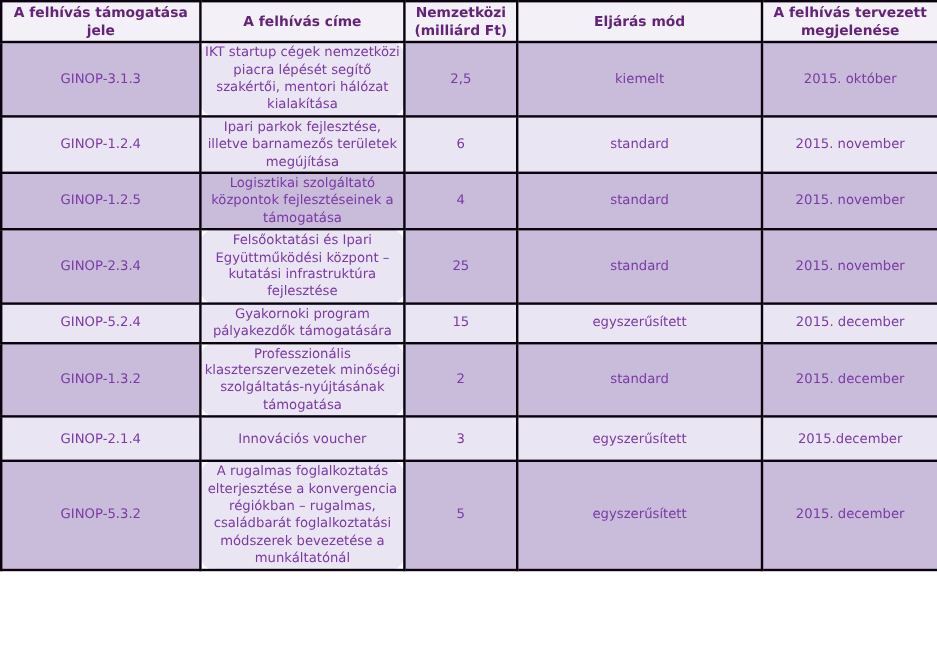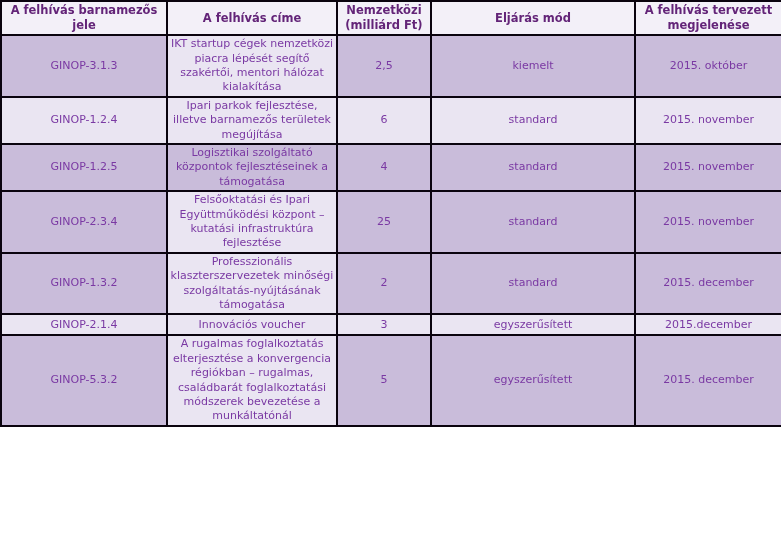--- a/index.html
+++ b/index.html
@@ -37,36 +37,36 @@
     color: var(--header-text);
     font-size: 11.5px;
     font-weight: bold;
   }
   .calls td {
     font-size: 11px;
     color: var(--body-text);
   }
   tr.shaded td { background: var(--row-shaded); }
   tr.light  td { background: var(--row-light); margin-left: 29px; }
-  tr.shaded td.title-light { background: var(--row-light); }
+  tr.shaded td.title-light { background: var(--row-light); border-radius: 12px; }
 </style>
 </head>
 <body>
 
 <table class="calls">
   <colgroup>
     <col style="width:166px">
       <col style="width:170px">
       <col style="width:94px">
       <col style="width:204px">
       <col style="width:147px">
   </colgroup>
   <thead>
     <tr style="height:31px">
-      <th>A felhívás barnamezős jele</th>
+      <th>A felhívás támogatása jele</th>
       <th>A felhívás címe</th>
       <th>Nemzetközi (milliárd Ft)</th>
       <th>Eljárás mód</th>
       <th>A felhívás tervezett megjelenése</th>
     </tr>
   </thead>
   <tbody>
     <tr class="shaded" style="height:60px">
       <td>GINOP-3.1.3</td>
       <td class="title-light">IKT startup cégek nemzetközi piacra lépését segítő szakértői, mentori hálózat kialakítása</td>
@@ -88,28 +88,35 @@
       <td>standard</td>
       <td>2015. november</td>
     </tr>
     <tr class="shaded" style="height:61px">
       <td>GINOP-2.3.4</td>
       <td class="title-light">Felsőoktatási és Ipari Együttműködési központ – kutatási infrastruktúra fejlesztése</td>
       <td>25</td>
       <td>standard</td>
       <td>2015. november</td>
     </tr>
+    <tr class="light" style="height:31px">
+      <td>GINOP-5.2.4</td>
+      <td>Gyakornoki program pályakezdők támogatására</td>
+      <td>15</td>
+      <td>egyszerűsített</td>
+      <td>2015. december</td>
+    </tr>
     <tr class="shaded" style="height:61px">
       <td>GINOP-1.3.2</td>
       <td class="title-light">Professzionális klaszterszervezetek minőségi szolgáltatás-nyújtásának támogatása</td>
       <td>2</td>
       <td>standard</td>
       <td>2015. december</td>
     </tr>
-    <tr class="light" style="height:21px">
+    <tr class="light" style="height:37px">
       <td>GINOP-2.1.4</td>
       <td>Innovációs voucher</td>
       <td>3</td>
       <td>egyszerűsített</td>
       <td>2015.december</td>
     </tr>
     <tr class="shaded" style="height:88px">
       <td>GINOP-5.3.2</td>
       <td class="title-light">A rugalmas foglalkoztatás elterjesztése a konvergencia régiókban – rugalmas, családbarát foglalkoztatási módszerek bevezetése a munkáltatónál</td>
       <td>5</td>

